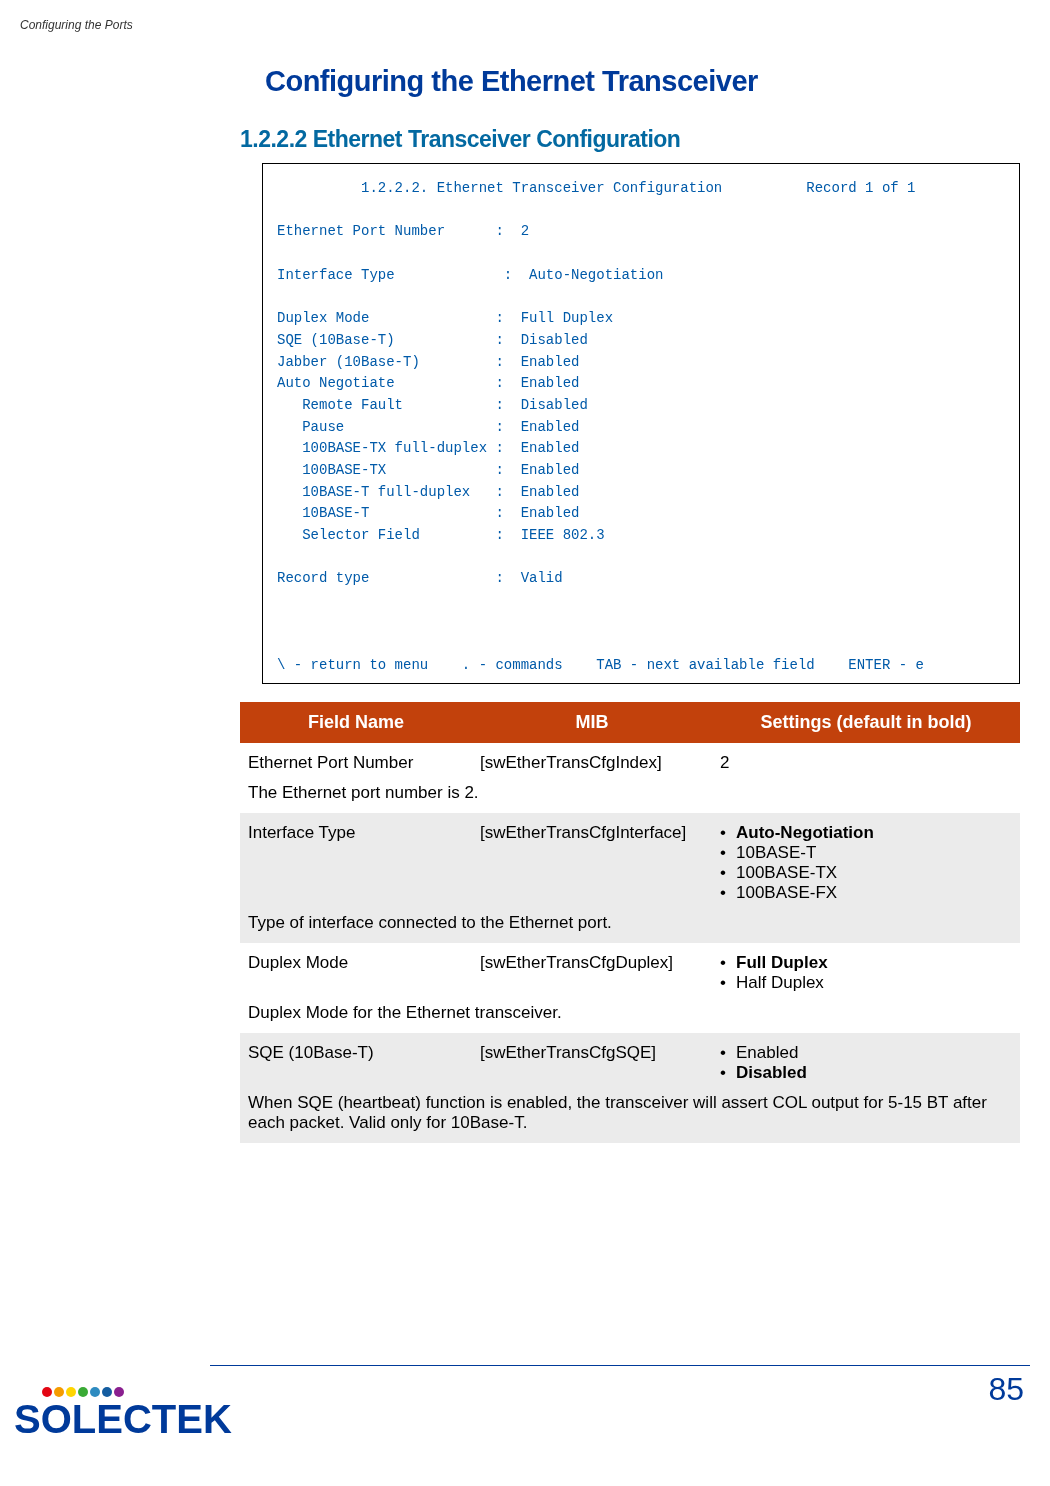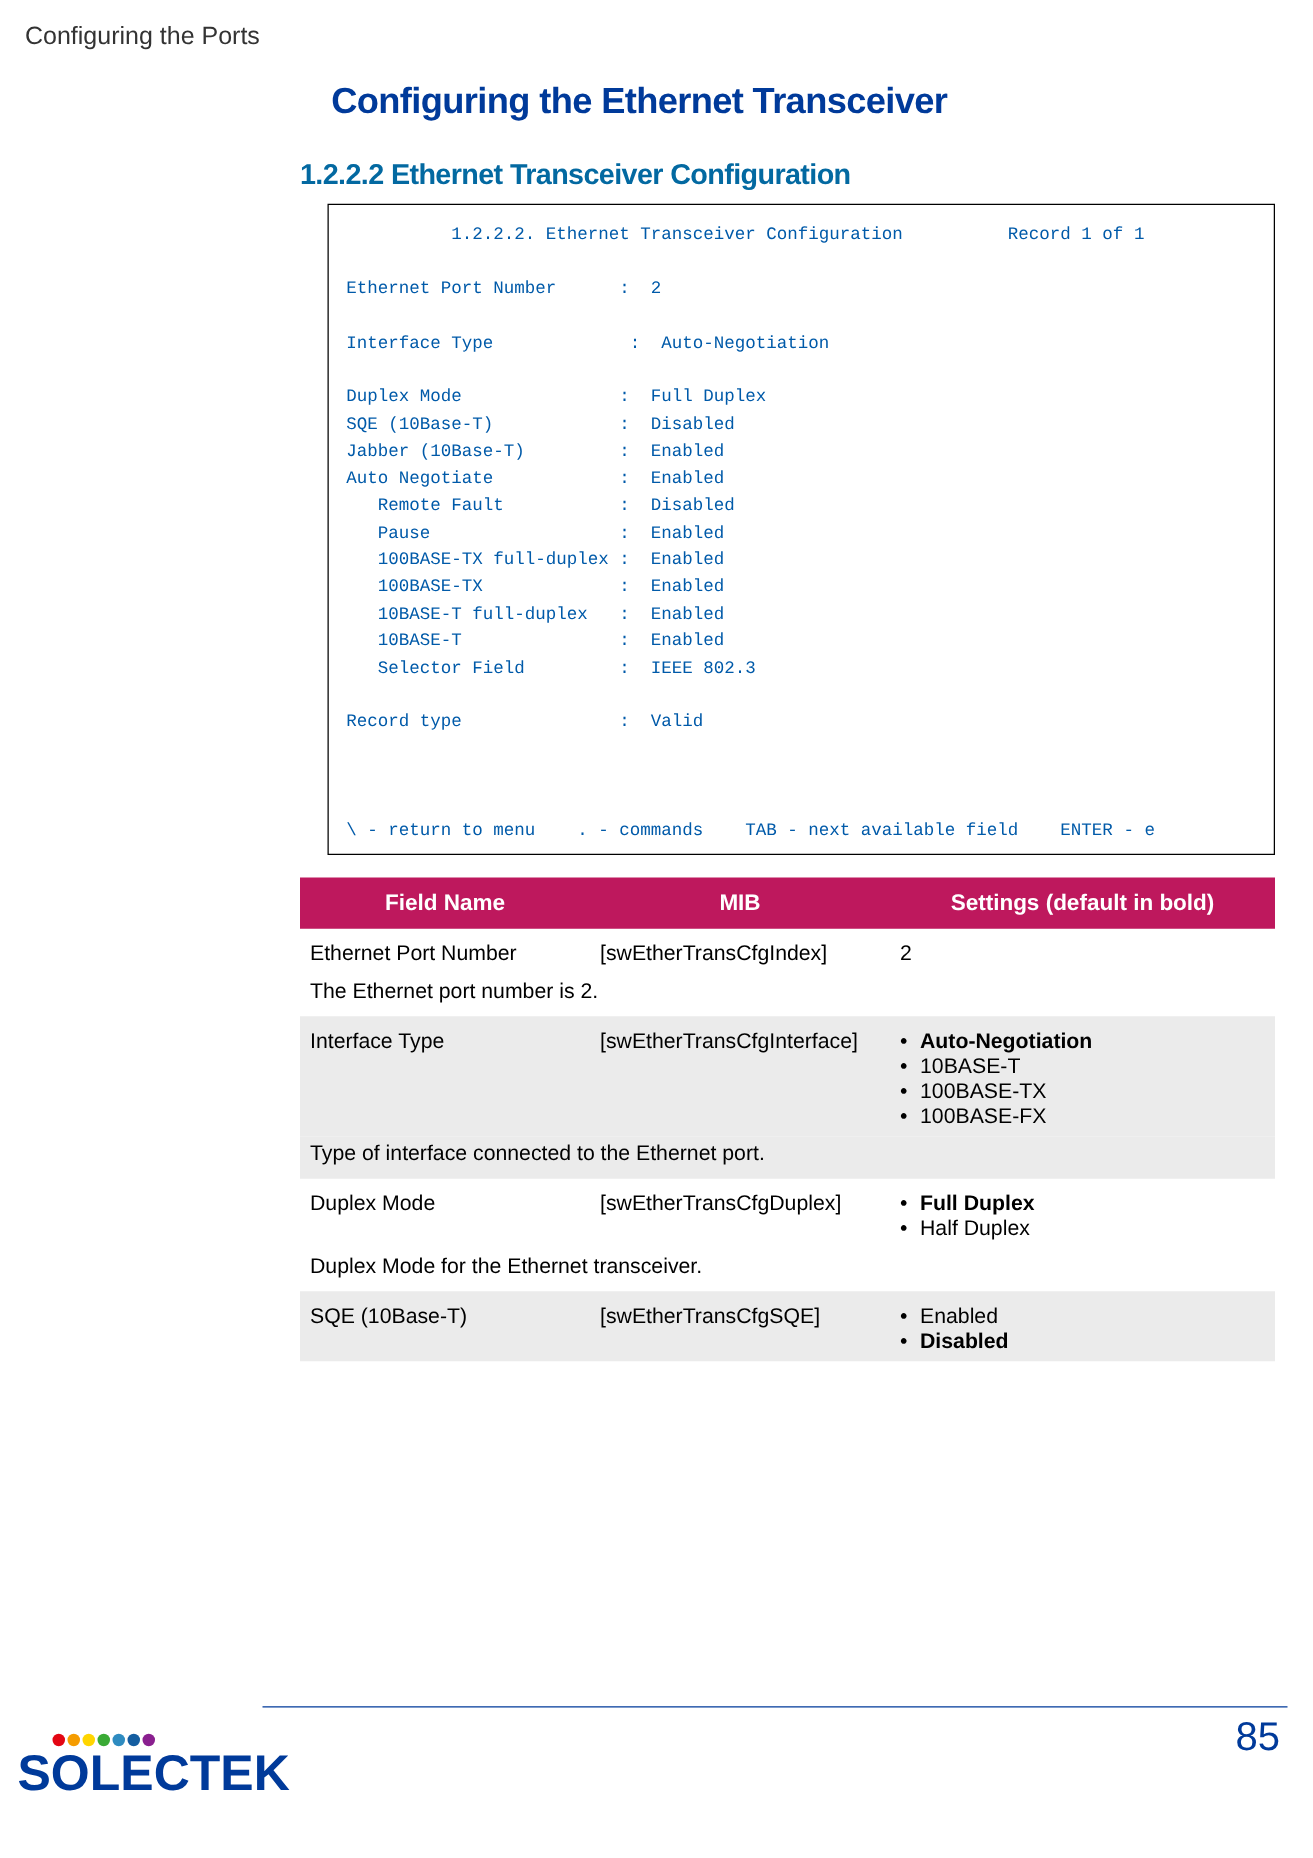--- a/index.html
+++ b/index.html
@@ -9,22 +9,23 @@
     background: #fff;
     font-family: "Gill Sans", "Gill Sans MT", "Segoe UI", sans-serif;
     color: #000;
     position: relative;
     overflow: hidden;
   }
   .header-bar {
     position: absolute;
     top: 18px;
     left: 20px;
-    font-size: 20px;
+    font-size: 12px;
     color: #333;
+    font-style: italic;
   }
   .content {
     position: absolute;
     top: 65px;
     left: 240px;
     right: 30px;
   }
   .h1 {
     font-size: 29px;
     font-weight: 900;
@@ -51,21 +52,21 @@
     overflow: hidden;
     margin-bottom: 18px;
     margin-left: 22px;
   }
   .field-table {
     width: 780px;
     border-collapse: collapse;
     font-size: 17px;
   }
   .field-table thead tr {
-    background: #be185d;
+    background: #c2410c;
   }
   .field-table thead th {
     color: #fff;
     font-weight: 600;
     text-align: center;
     padding: 10px 6px;
     font-size: 18px;
   }
   .field-table tbody tr.row td { padding: 10px 14px 6px 8px; vertical-align: top; }
   .field-table tbody tr.desc td { padding: 4px 14px 10px 8px; }
@@ -206,20 +207,23 @@
                 <span class="bullet">•</span>
                 <span>Enabled</span>
               </li>
               <li>
                 <span class="bullet">•</span>
                 <span class="bold">Disabled</span>
               </li>
             </ul>
           </td>
         </tr>
+        <tr class="desc shade">
+          <td colspan="3">When SQE (heartbeat) function is enabled, the transceiver will assert COL output for 5-15 BT after each packet. Valid only for 10Base-T.</td>
+        </tr>
       </tbody>
   </table>
 </div>
 
 <div class="page-footer">
   <div class="footer-line"></div>
   <div class="logo">
     <div class="dots">
       <span class="dot d1"></span>
         <span class="dot d2"></span>

